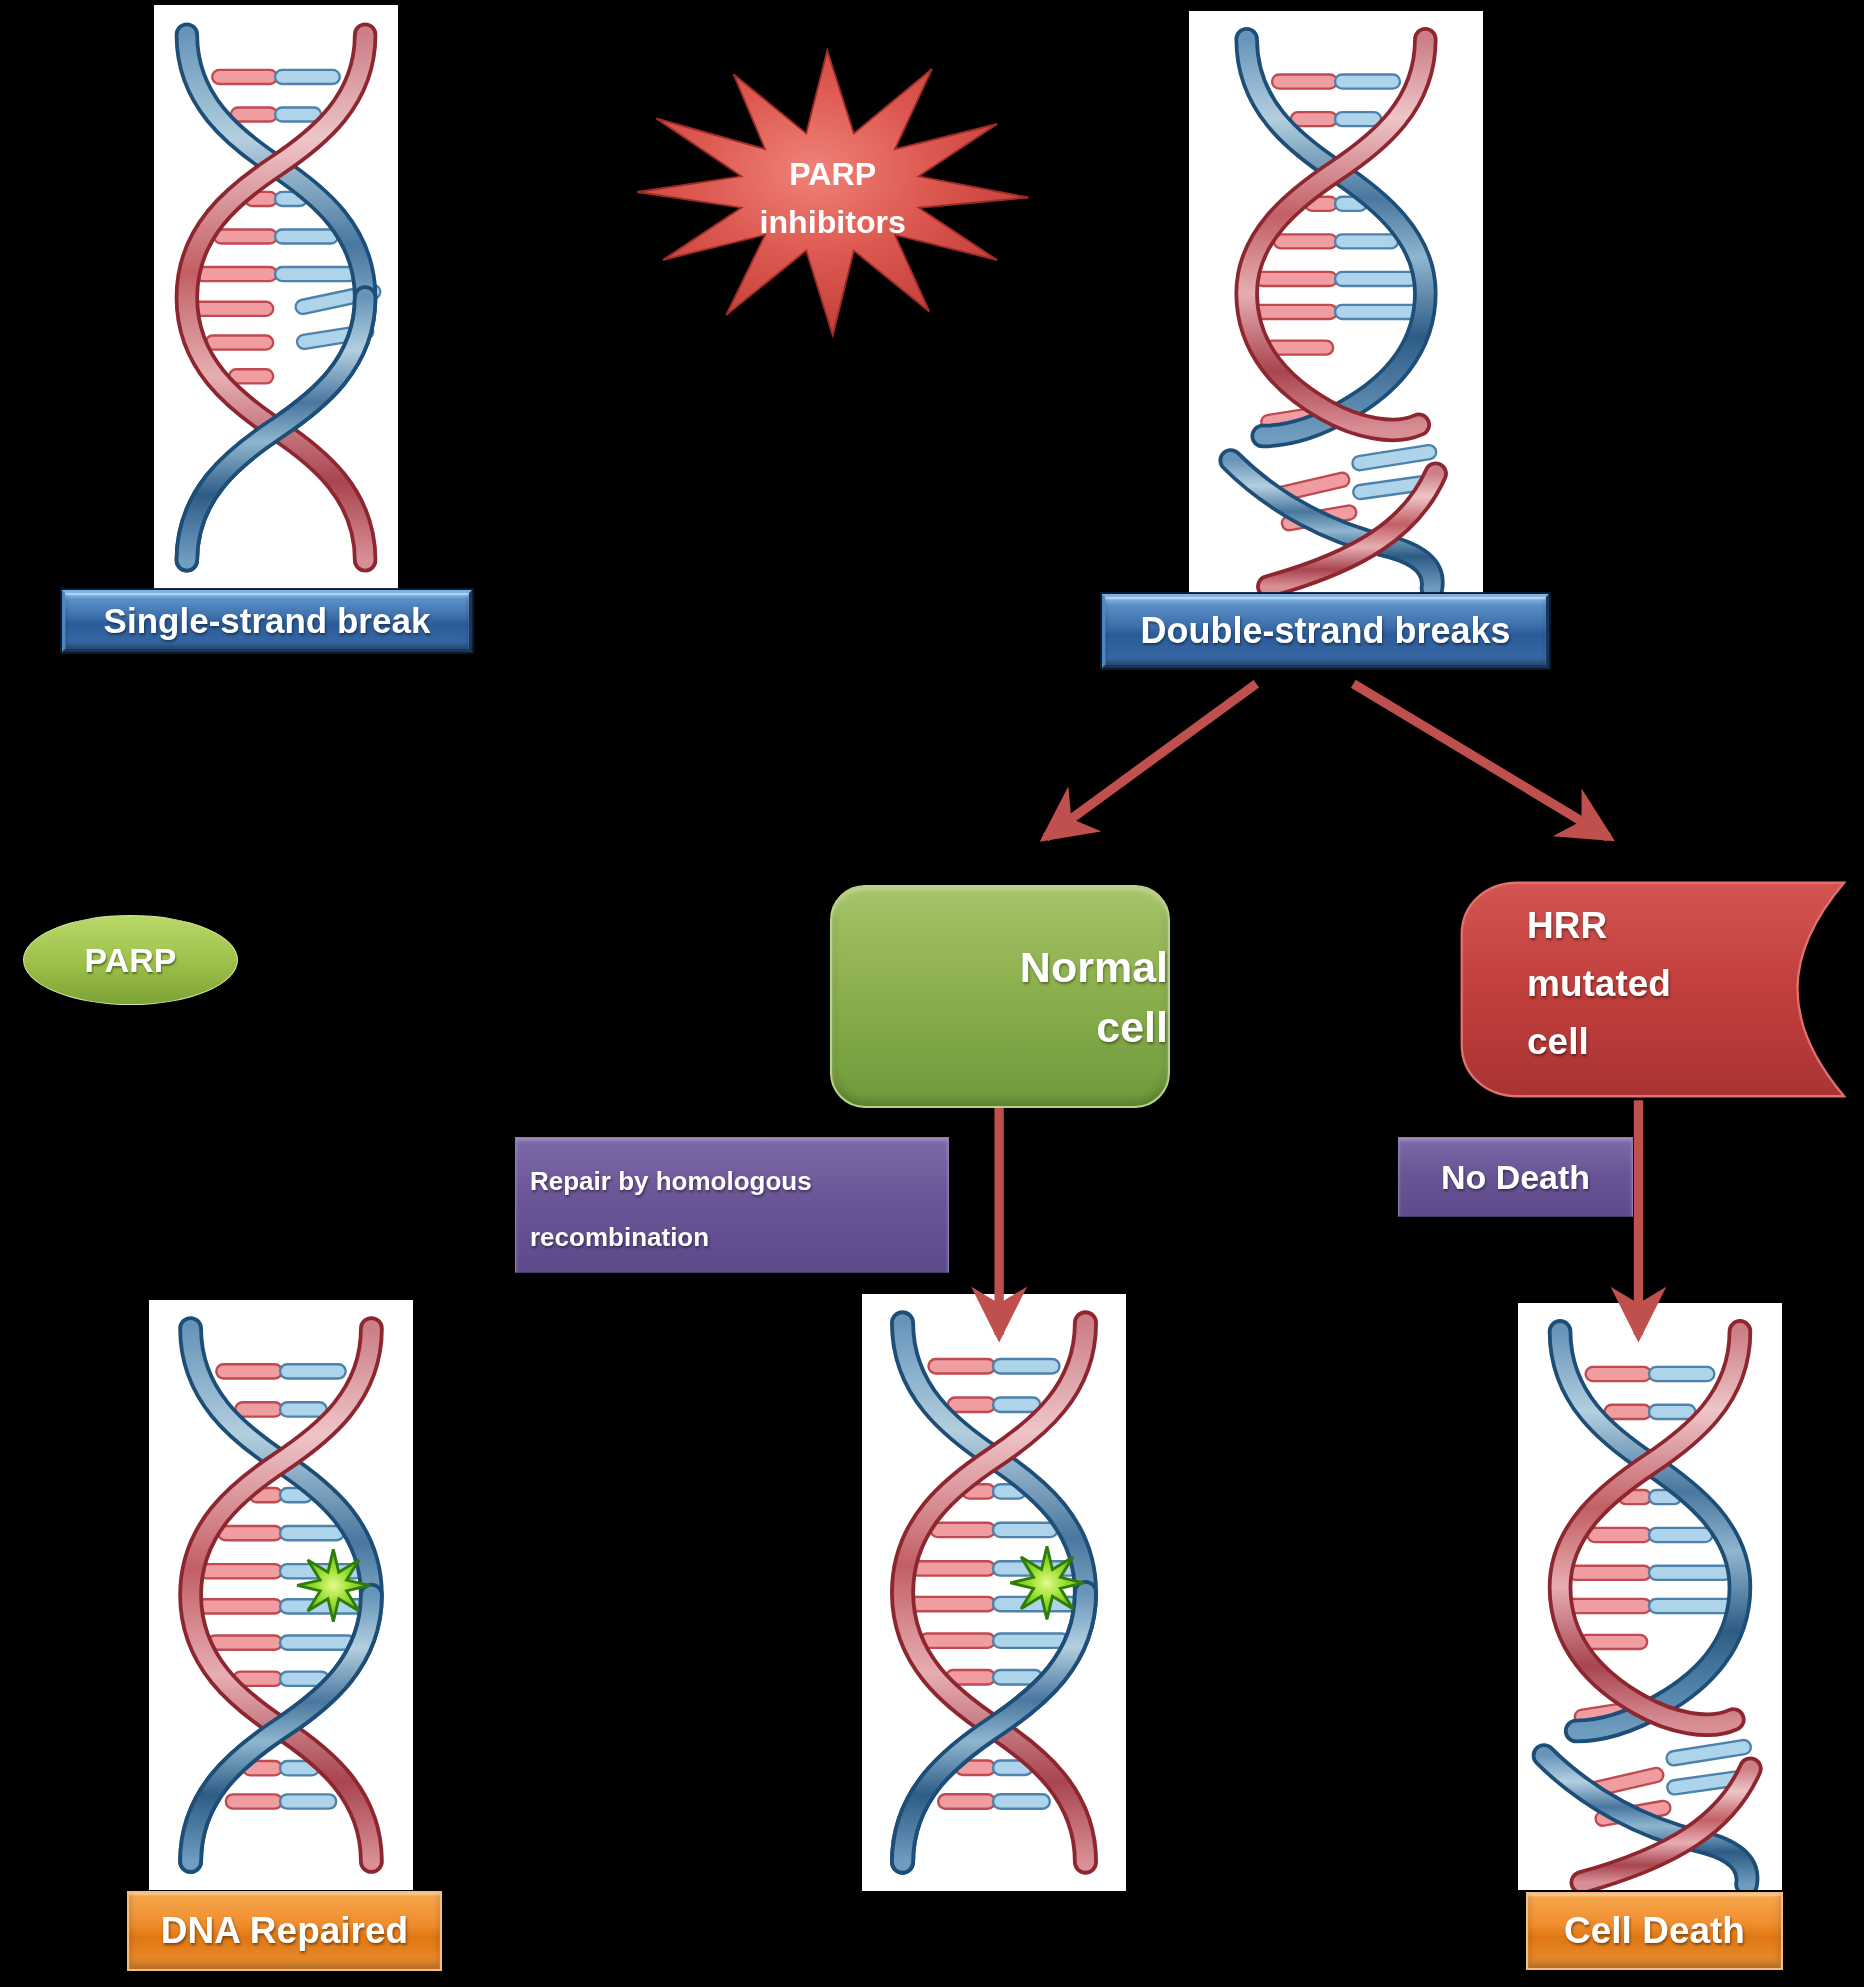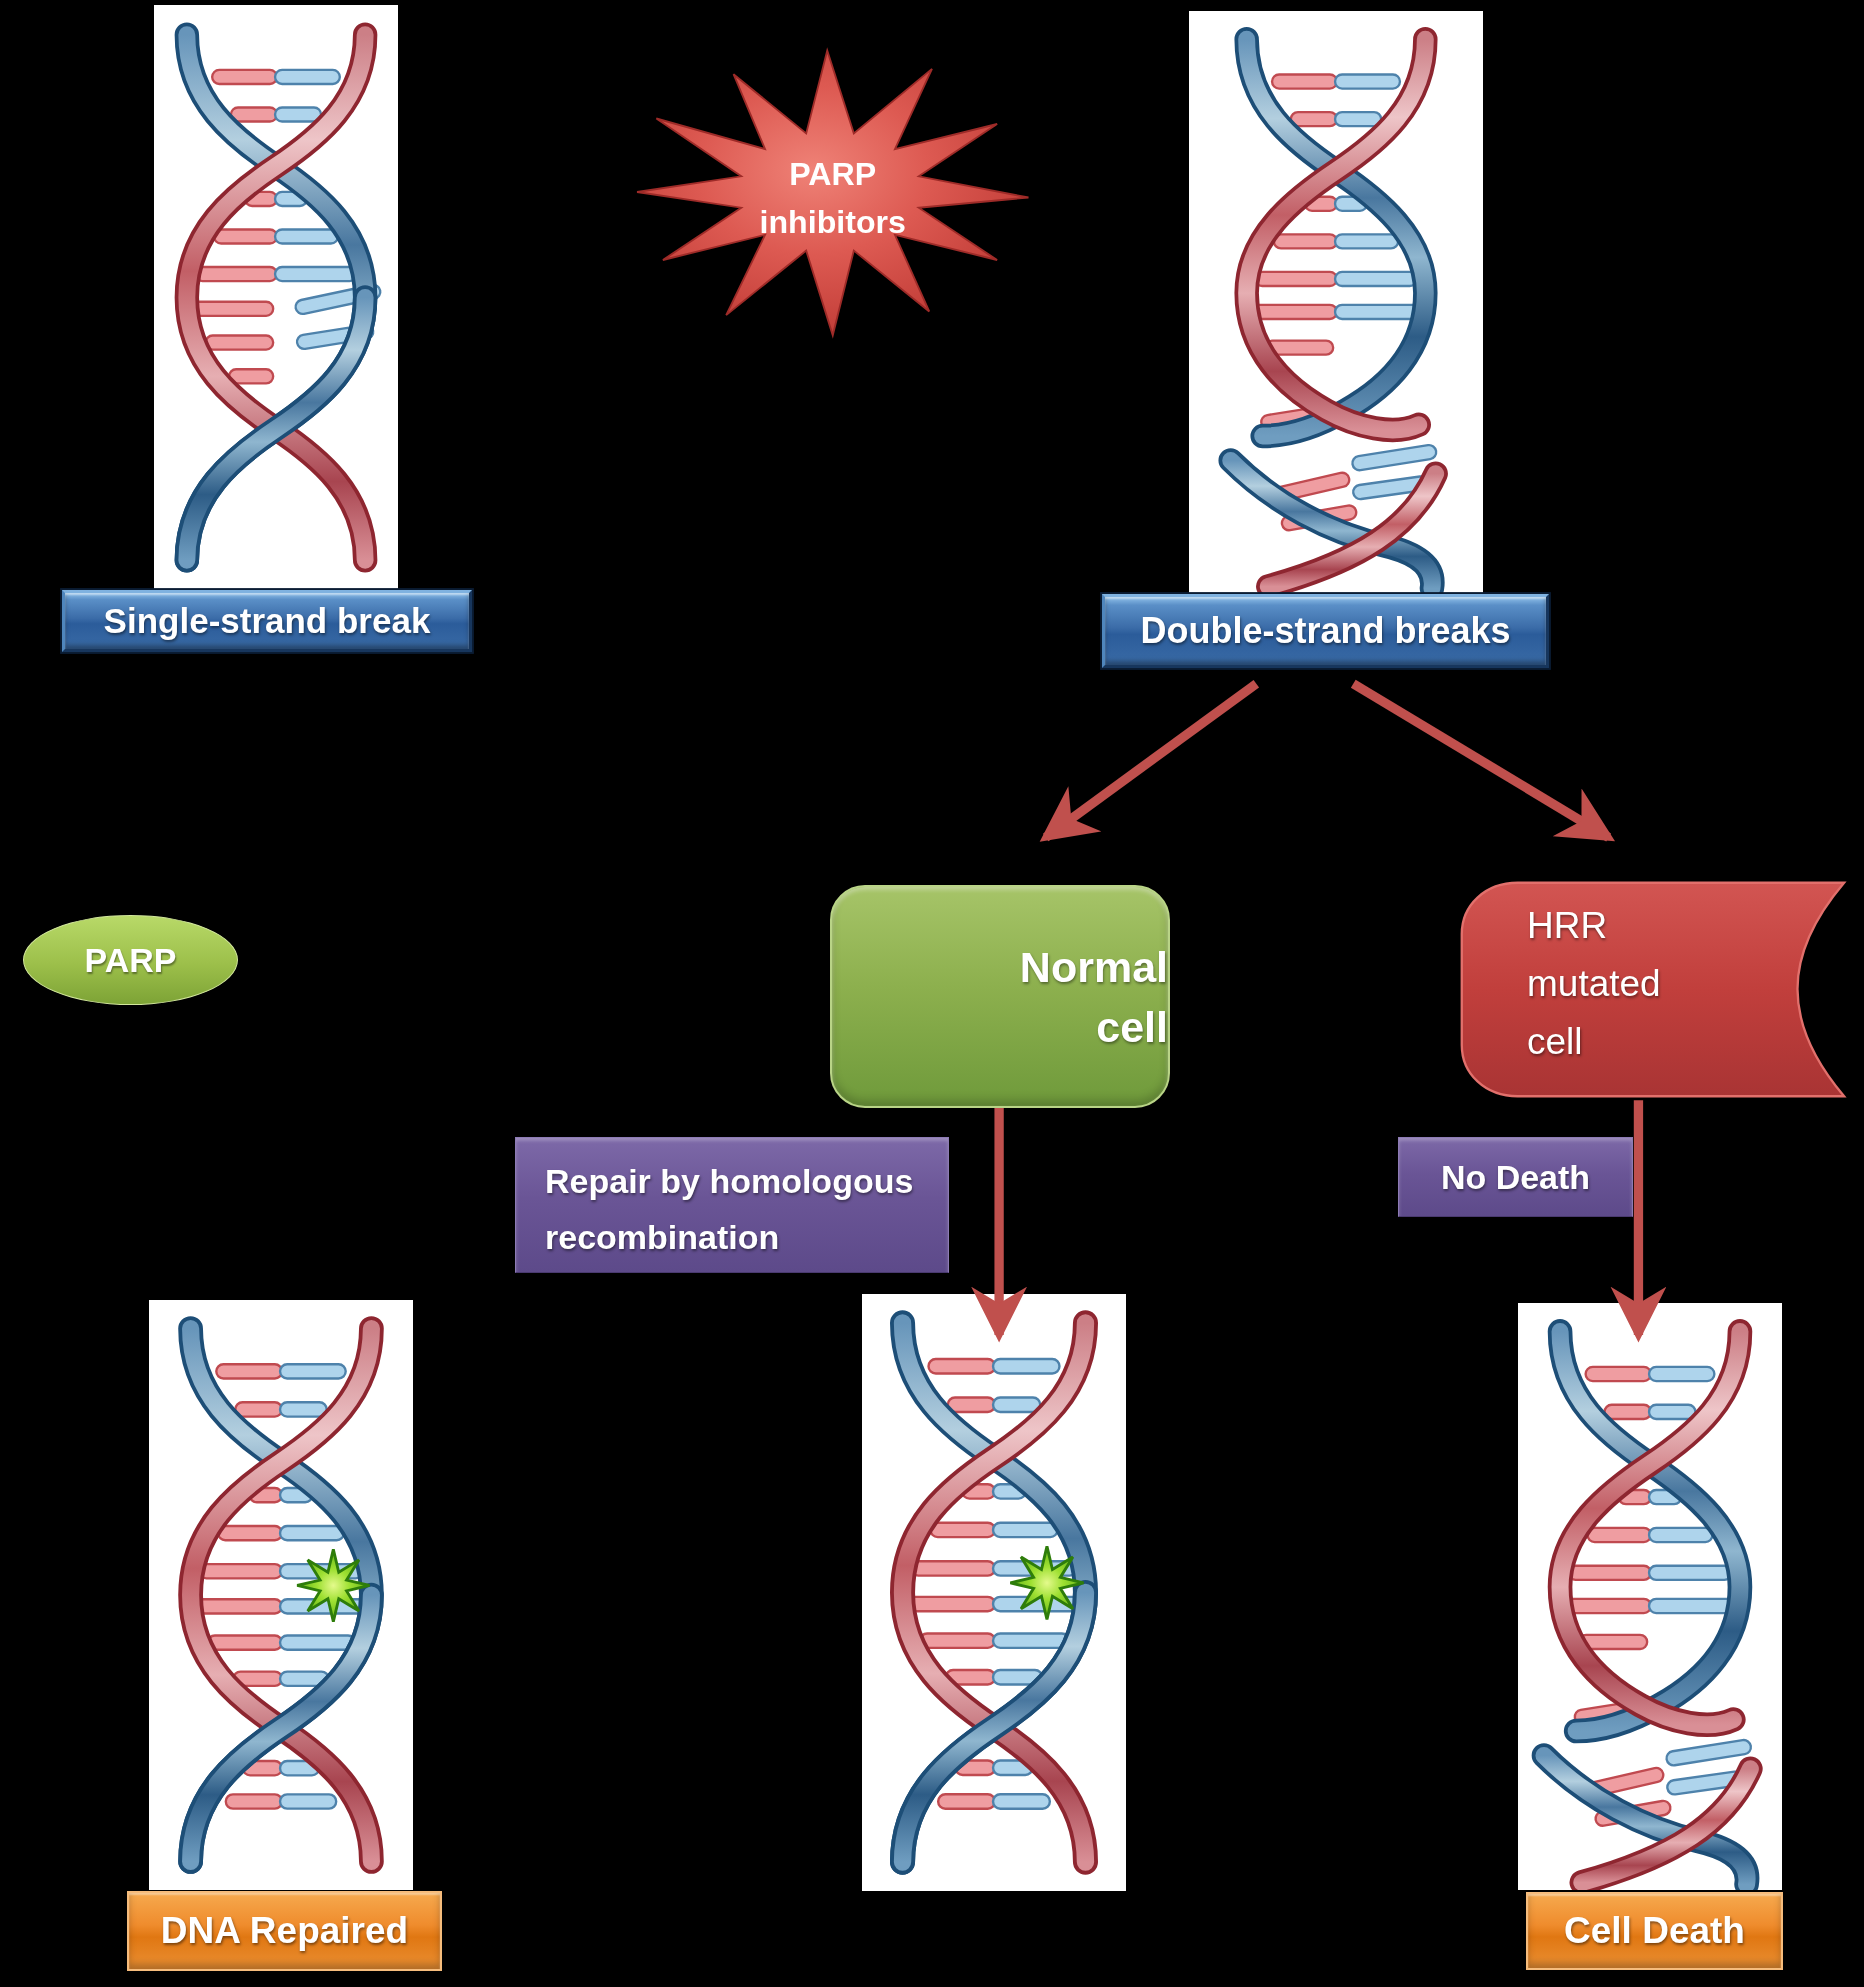--- a/index.html
+++ b/index.html
@@ -34,23 +34,23 @@
     display:flex;flex-direction:column;align-items:center;justify-content:center;
     color:#fff;font-weight:700;font-size:43px;line-height:60px;
     text-shadow:0.9px 1.9px 2.8px rgba(0,0,0,.4);}
   .ellipse{
     position:absolute;border-radius:50%;
     background:linear-gradient(180deg,#b8d968 0%,#9cbf4a 55%,#7da336 100%);
     border:1.9px solid #d2e79c;
     display:flex;align-items:center;justify-content:center;
     color:#fff;font-weight:700;font-size:34px;
     text-shadow:0.9px 1.9px 1.9px rgba(0,0,0,.4);}
-  .hrr-text{position:absolute;color:#fff;font-weight:400;font-size:37px;line-height:58px;
+  .hrr-text{position:absolute;color:#fff;font-weight:700;font-size:37px;line-height:58px;
     text-shadow:0.9px 1.9px 2.8px rgba(0,0,0,.45);}
-  .p1-text{padding:15px 0 0 29px;font-size:34px;line-height:56px;}
+  .p1-text{padding:15px 0 0 14px;font-size:26px;line-height:56px;}
   .star-text{fill:#ffffff;font-weight:700;font-size:35px;text-anchor:middle;
     font-family:"Liberation Sans",sans-serif;}
   svg{display:block;}
   .rp{fill:#ef9da1;stroke:#c04a50;stroke-width:2.5;}
   .rb{fill:#aed4ec;stroke:#4e82ab;stroke-width:2.5;}
   .sOB{stroke:#1d4e77;stroke-width:26;fill:none;stroke-linecap:round;}
   .sFB{stroke:url(#gB);stroke-width:18;fill:none;stroke-linecap:round;}
   .sOP{stroke:#8e2630;stroke-width:26;fill:none;stroke-linecap:round;}
   .sFP{stroke:url(#gP);stroke-width:18;fill:none;stroke-linecap:round;}
 </style>

